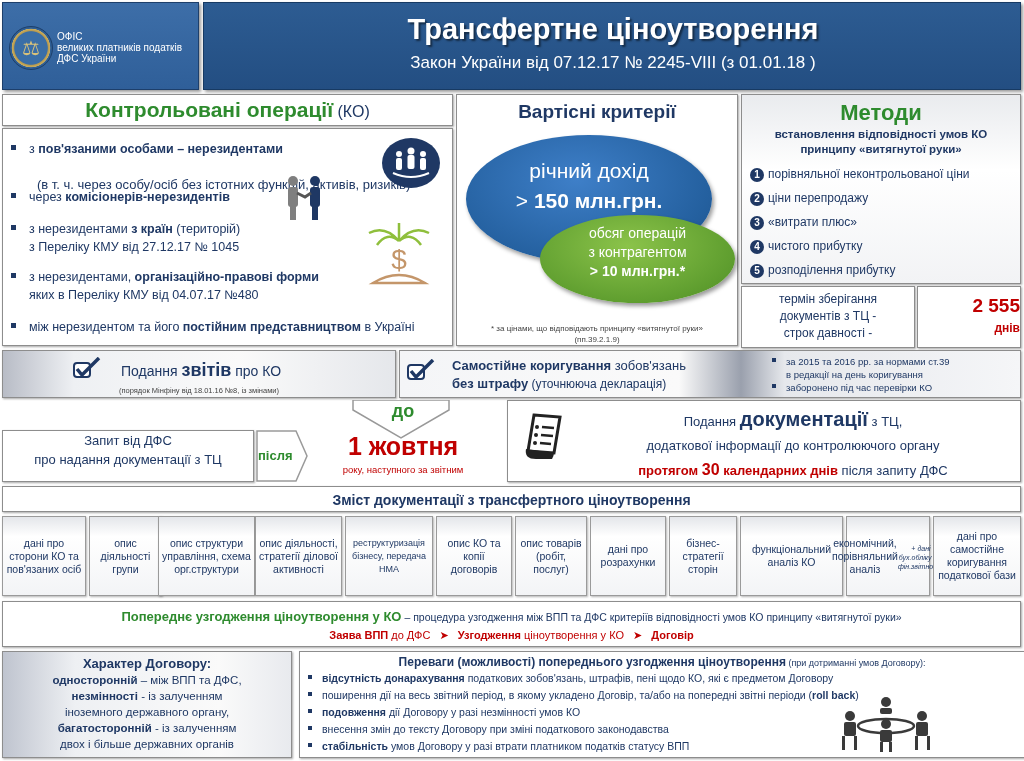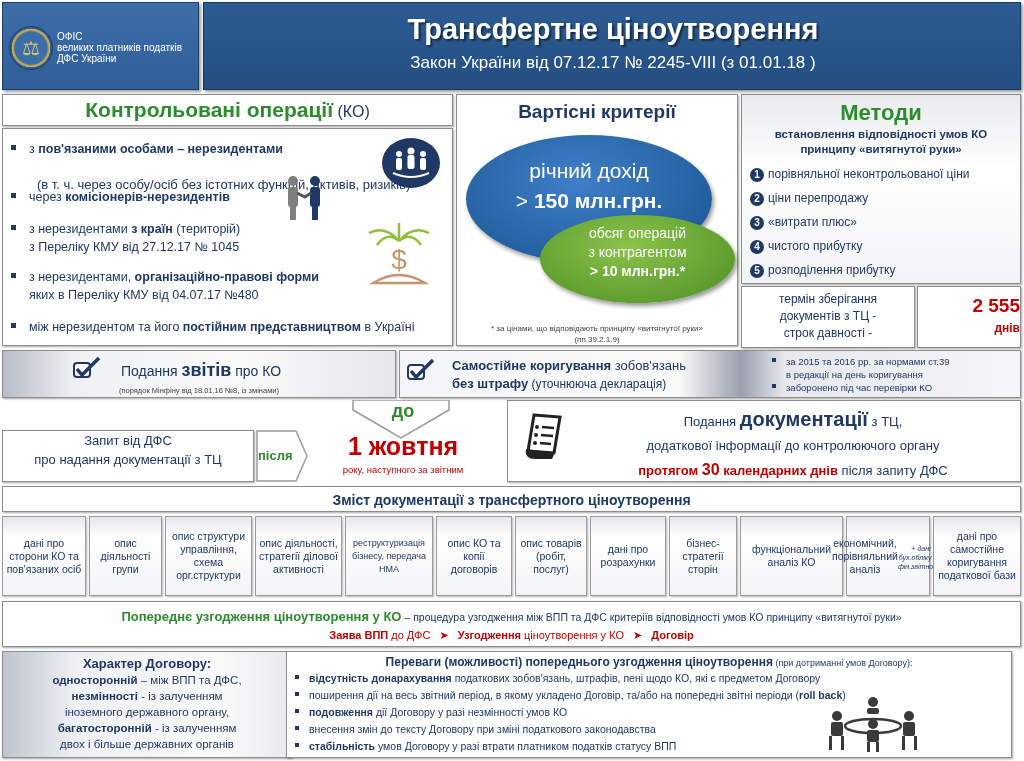--- a/index.html
+++ b/index.html
@@ -61,21 +61,21 @@
   
   #cont-title { left: 2px; top: 486px; width: 1019px; height: 26px; text-align: center; font-size: 14px; font-weight: bold; color:#1f3864; line-height: 26px; }
   .cbox { top: 516px; height: 80px; background: linear-gradient(#e4e6ea,#ffffff 25%,#f3f4f6); border: 1px solid #9a9a9a; box-shadow: 1px 1px 2px rgba(0,0,0,.3); display:flex; align-items:center; justify-content:center; text-align:center; font-size: 10.5px; line-height: 13px; color:#1f3864; padding: 2px; }
 
   
   #apa { left: 2px; top: 601px; width: 1019px; height: 46px; }
   #apa-1 { width: 100%; top: 7px; text-align:center; font-size: 10.5px; color:#1f3864; }
   #apa-2 { width: 100%; top: 27px; text-align:center; font-size: 11px; color:#c00000; }
 
   #char { left: 2px; top: 651px; width: 290px; height: 107px; background: linear-gradient(90deg,#bfc4cf 0%,#eef0f3 25%,#fafafa 75%,#e8eaee 100%); text-align:center; font-size: 11.5px; line-height: 16px; color:#1f3864; padding-top: 4px; }
-  #adv { left: 286px; top: 651px; width: 726px; height: 107px; }
+  #adv { left: 299px; top: 651px; width: 726px; height: 107px; }
   .adv-item { left: 8px; font-size: 10.5px; color:#1f3864; }
 </style>
 </head>
 <body>
 
 <div id="hdr-left" class="abs">
   <div id="logo" class="abs">⚖</div>
   <div id="logo-text" class="abs">
     <div>ОФІС</div>
     <div>великих платників податків</div>
@@ -239,21 +239,21 @@
   <div class="abs" style="left:60px;width:450px;top:6px;text-align:center;font-size:13px;color:#1f3864;line-height:24px">
     <div><span>Подання </span><b style="font-size:20px">документації</b><span> з ТЦ,</span></div>
     <div>додаткової інформації до контролюючого органу</div>
     <div><b class="red">протягом </b><b class="red" style="font-size:16px">30</b><b class="red"> календарних днів</b><span> після запиту ДФС</span></div>
   </div>
 </div>
 
 <div id="cont-title" class="abs panel">Зміст документації з трансфертного ціноутворення</div>
 <div class="abs cbox" style="left:2px;width:84px">дані про сторони КО та пов'язаних осіб</div>
 <div class="abs cbox" style="left:89px;width:73px">опис діяльності групи</div>
-<div class="abs cbox" style="left:165px;width:87px">опис структури управління, схема орг.структури</div>
+<div class="abs cbox" style="left:158px;width:97px">опис структури управління, схема орг.структури</div>
 <div class="abs cbox" style="left:255px;width:87px">опис діяльності, стратегії ділової активності</div>
 <div class="abs cbox" style="left:345px;width:88px;font-size:9px">реструктуризація бізнесу, передача НМА</div>
 <div class="abs cbox" style="left:436px;width:76px">опис КО та копії договорів</div>
 <div class="abs cbox" style="left:515px;width:72px">опис товарів (робіт, послуг)</div>
 <div class="abs cbox" style="left:590px;width:76px">дані про розрахунки</div>
 <div class="abs cbox" style="left:669px;width:68px">бізнес-стратегії сторін</div>
 <div class="abs cbox" style="left:740px;width:103px">функціональний аналіз КО</div>
 <div class="abs cbox" style="left:846px;width:84px;flex-direction:row">
   <div>економічний, порівняльний аналіз</div>
   <div style="font-size:7px;font-style:italic;line-height:9px;margin-top:2px">+ дані бух.обліку та фін.звітності</div>

